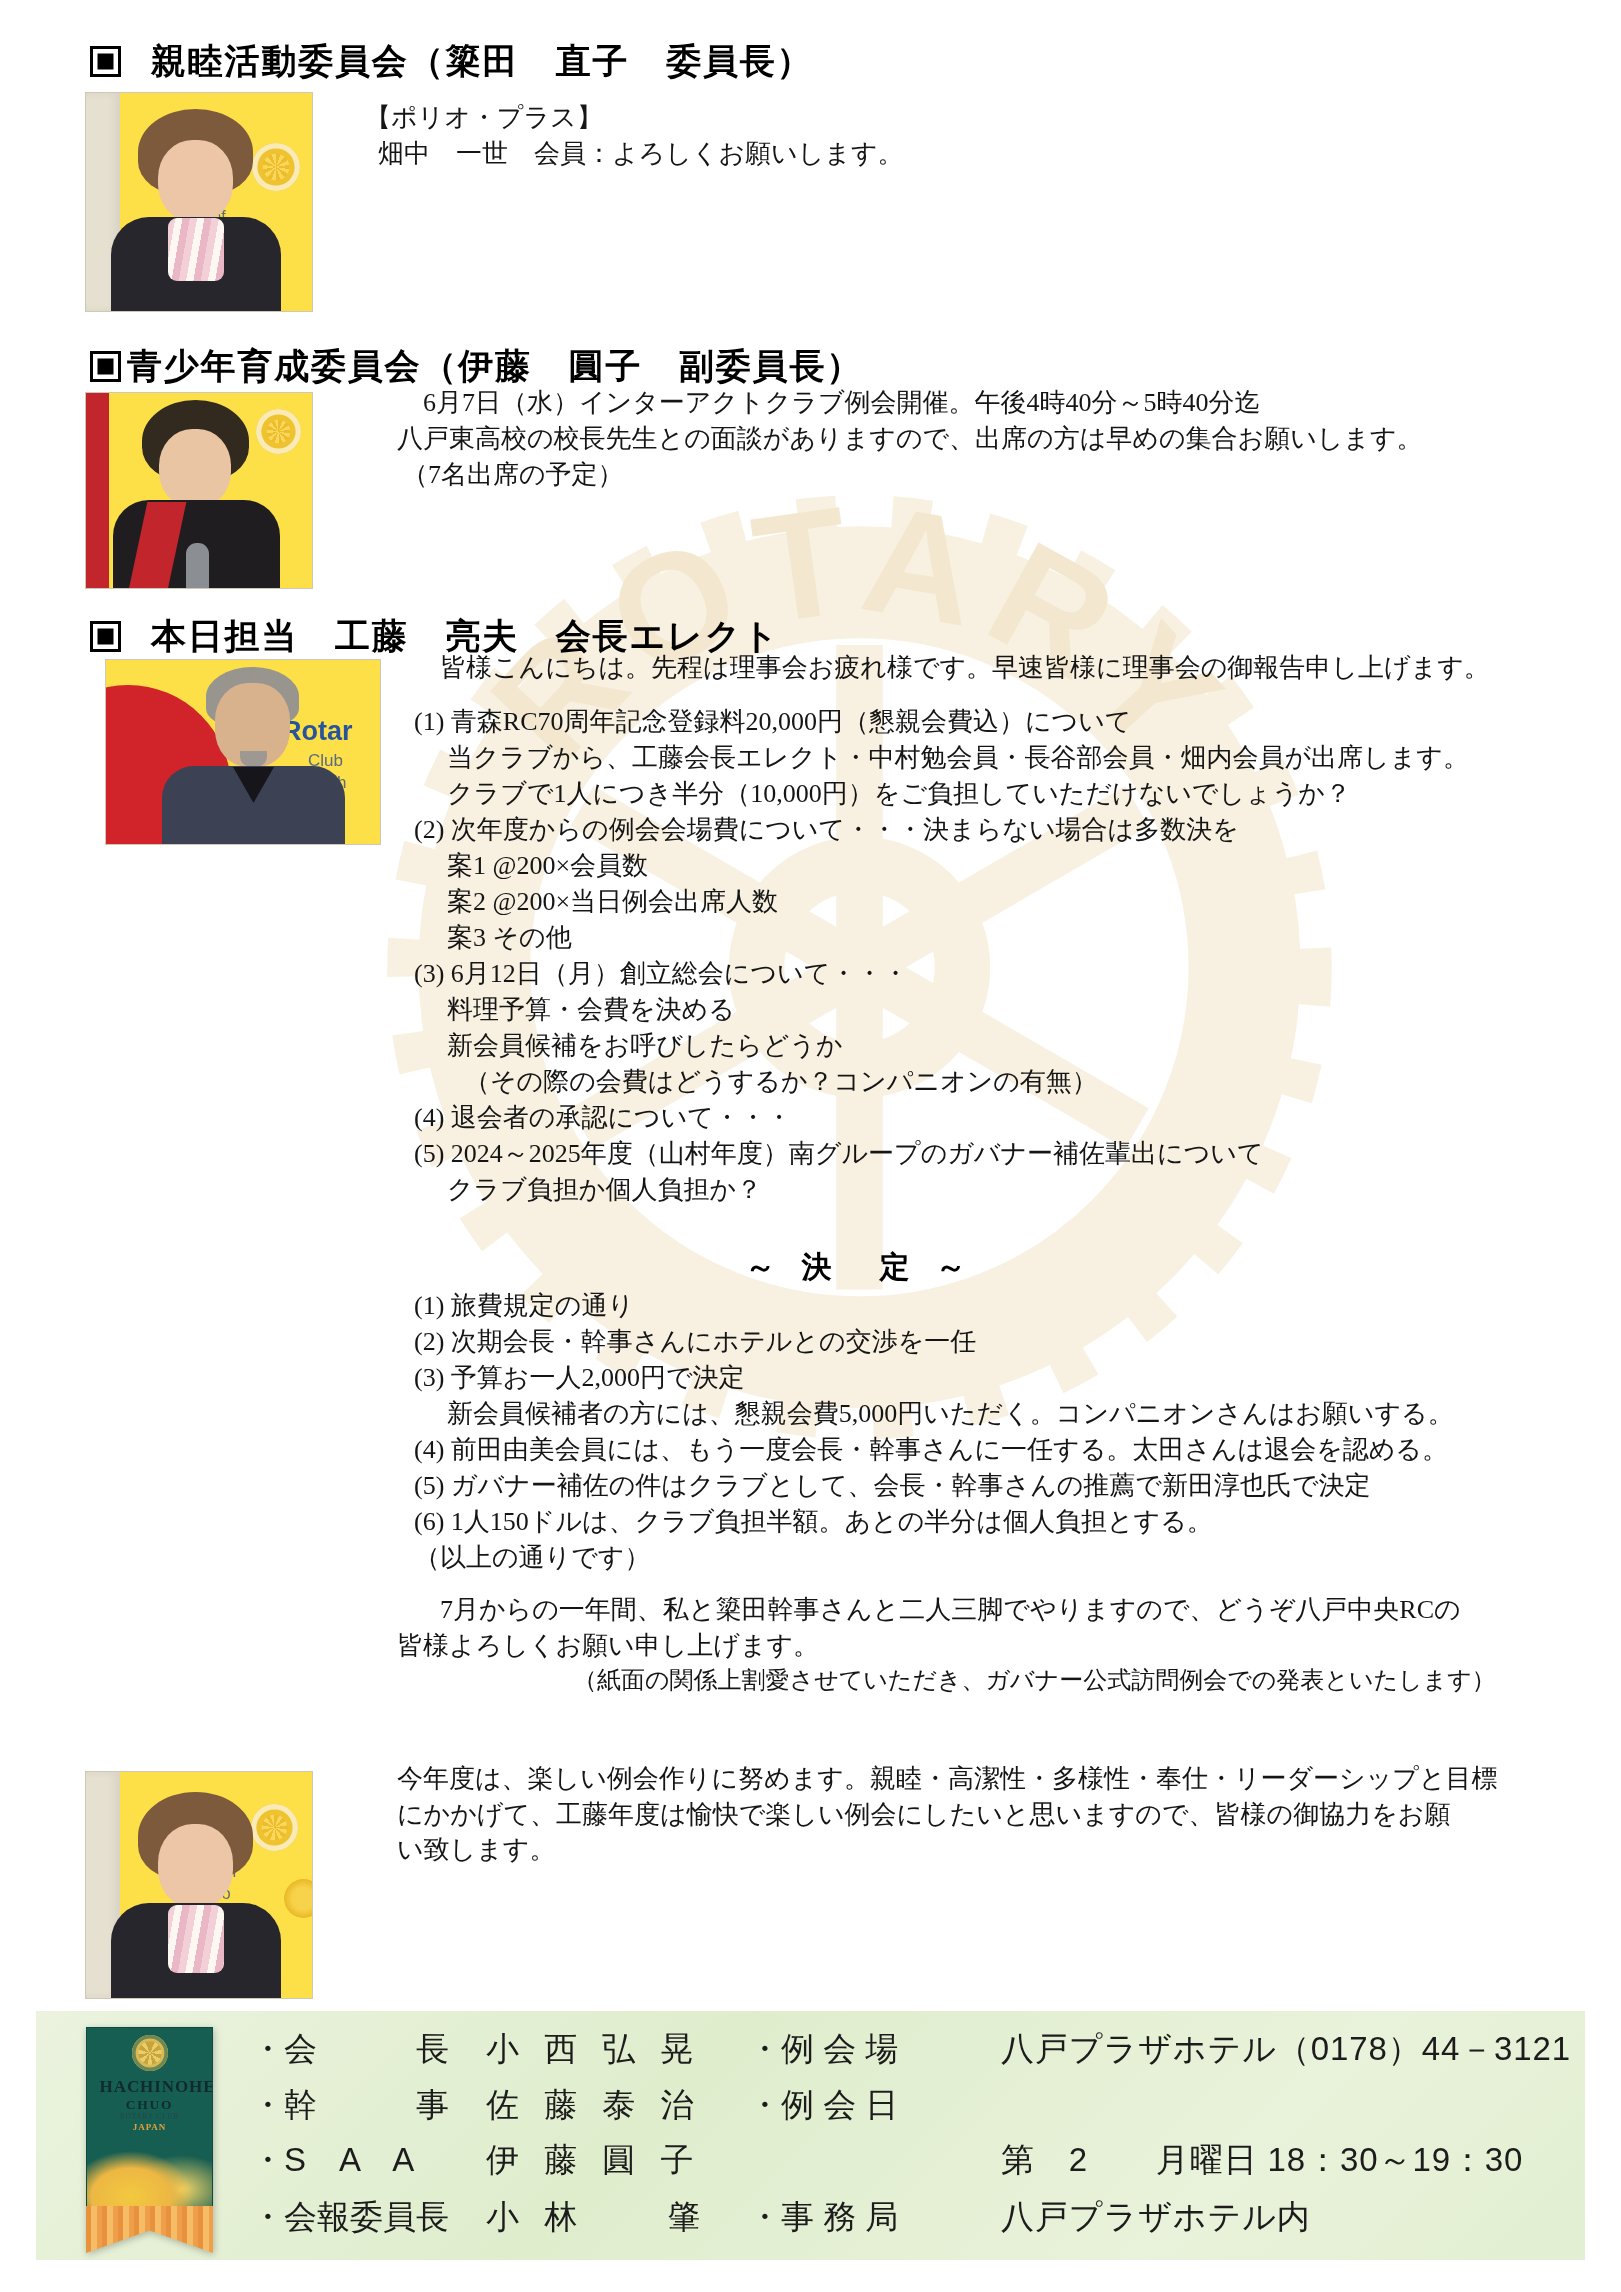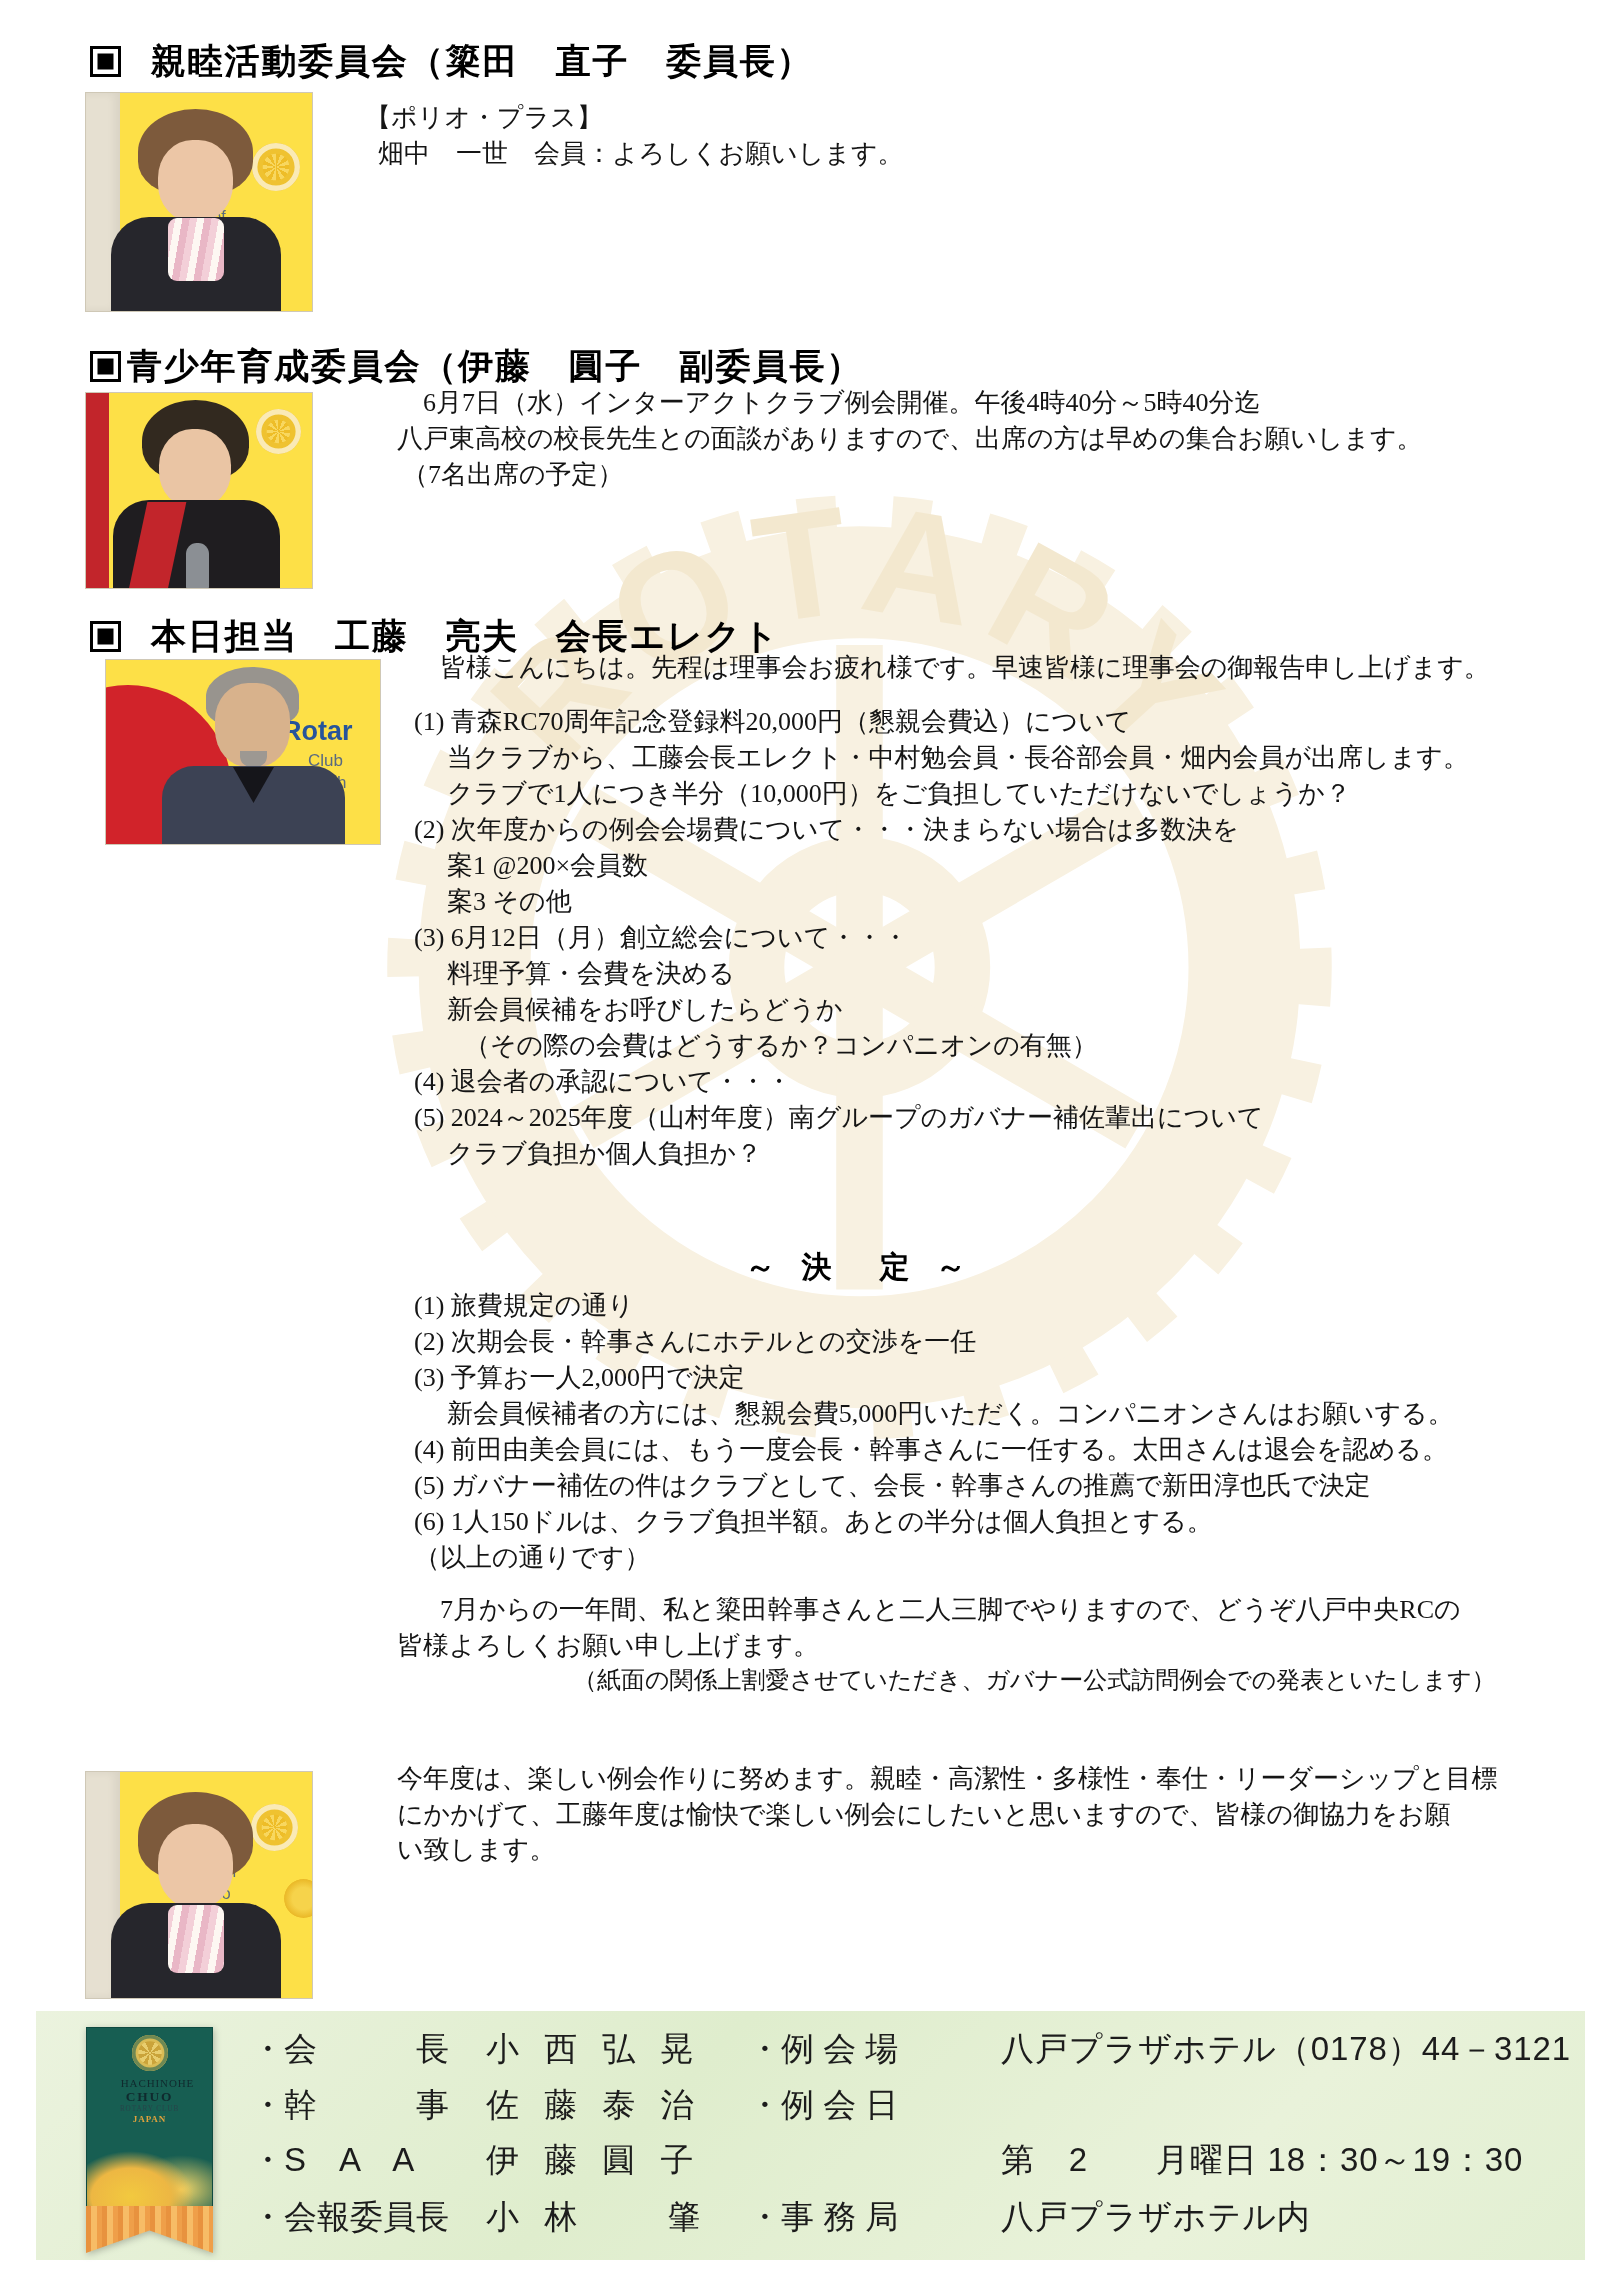--- a/index.html
+++ b/index.html
@@ -45,21 +45,21 @@
   .f-value{flex:1 1 auto;letter-spacing:0.9px;}
   
   .flag{position:absolute;left:50px;top:16px;width:127px;height:226px;z-index:3;
         filter:drop-shadow(1.8px 2.7px 3.6px rgba(0,0,0,.25));}
   .flag-body{position:absolute;left:0;top:0;right:0;height:179px;background:#175e52;
         border:1.8px solid #0e4a40;display:flex;flex-direction:column;align-items:center;
         font-family:"Liberation Serif","DejaVu Serif",serif;overflow:hidden;}
   .flag-wheel{width:36px;height:36px;margin-top:7.2px;border-radius:50%;
         background:repeating-conic-gradient(#caa33a 0 24deg,#e8cd6e 24deg 48deg);
         box-shadow:inset 0 0 0 3.6px rgba(23,94,82,.55), inset 0 0 0 6.3px #d9bb55;}
-  .flag-t1{margin-top:5.4px;font-size:11px;letter-spacing:0.9px;color:#102a2e;font-weight:400;margin-left:16px;}
+  .flag-t1{margin-top:5.4px;font-size:17px;letter-spacing:0.9px;color:#102a2e;font-weight:700;margin-left:16px;}
   .flag-t2{font-size:13.4px;letter-spacing:1.8px;color:#102a2e;font-weight:700;}
   .flag-t3{font-size:7.2px;letter-spacing:0.9px;color:#27444a;}
   .flag-t4{font-size:9px;letter-spacing:0.9px;color:#e0a23c;font-weight:700;margin-top:1.8px;}
   .flag-art{position:absolute;bottom:0;left:0;right:0;height:70px;
         background:radial-gradient(ellipse 70% 90% at 35% 85%,#f2c93f 0%,#edb743 45%,rgba(23,94,82,0) 72%),
                    radial-gradient(ellipse 60% 70% at 75% 75%,#f7d96a 0%,rgba(23,94,82,0) 70%);}
   .flag-fringe{position:absolute;left:0;right:0;top:179px;height:47px;
         background:repeating-linear-gradient(90deg,#e8923e 0 5.4px,#f7bc66 5.4px 10.7px,#ef9f49 10.7px 16px);
         clip-path:polygon(0 0,100% 0,100% 100%,50% 52%,0 100%);}
 </style>
@@ -145,20 +145,21 @@
   </div>
 
   <div class="bl" style="left:414px;top:650px;">　皆様こんにちは。先程は理事会お疲れ様です。早速皆様に理事会の御報告申し上げます。</div>
 
   <div class="list" style="left:414px;top:704px;">
     <div>(1) 青森RC70周年記念登録料20,000円（懇親会費込）について</div>
     <div class="i1">当クラブから、工藤会長エレクト・中村勉会員・長谷部会員・畑内会員が出席します。</div>
     <div class="i1">クラブで1人につき半分（10,000円）をご負担していただけないでしょうか？</div>
     <div>(2) 次年度からの例会会場費について・・・決まらない場合は多数決を</div>
     <div class="i1">案1 @200×会員数</div>
+    <div class="i1">案2 @200×当日例会出席人数</div>
     <div class="i1">案3 その他</div>
     <div>(3) 6月12日（月）創立総会について・・・</div>
     <div class="i1">料理予算・会費を決める</div>
     <div class="i1">新会員候補をお呼びしたらどうか</div>
     <div class="i2">（その際の会費はどうするか？コンパニオンの有無）</div>
     <div>(4) 退会者の承認について・・・</div>
     <div>(5) 2024～2025年度（山村年度）南グループのガバナー補佐輩出について</div>
     <div class="i1">クラブ負担か個人負担か？</div>
   </div>
 

